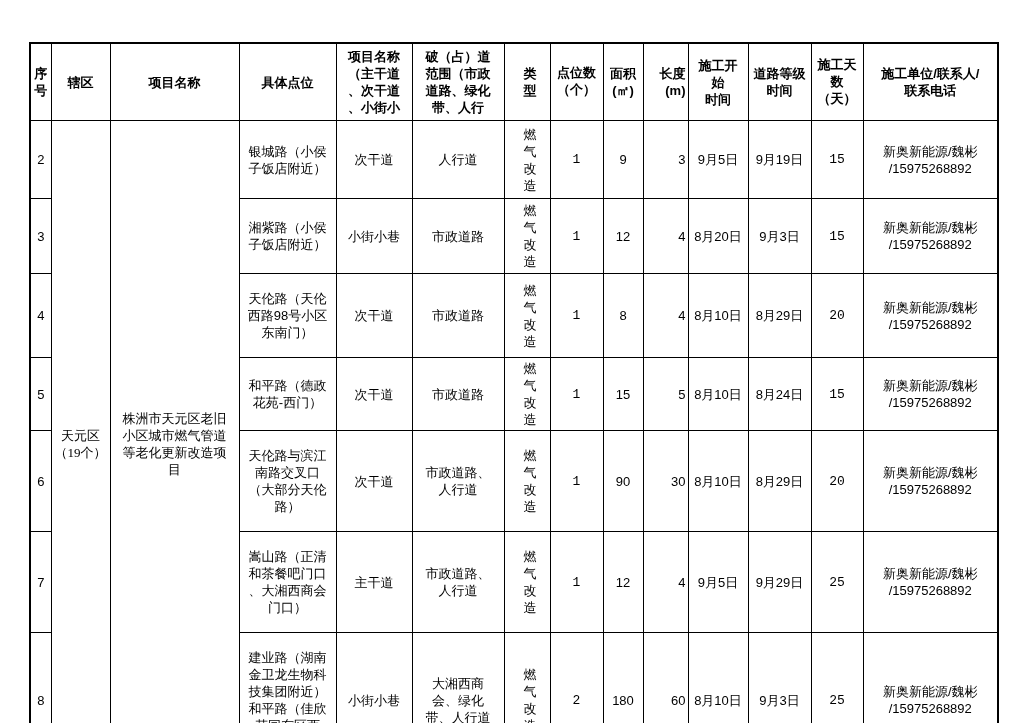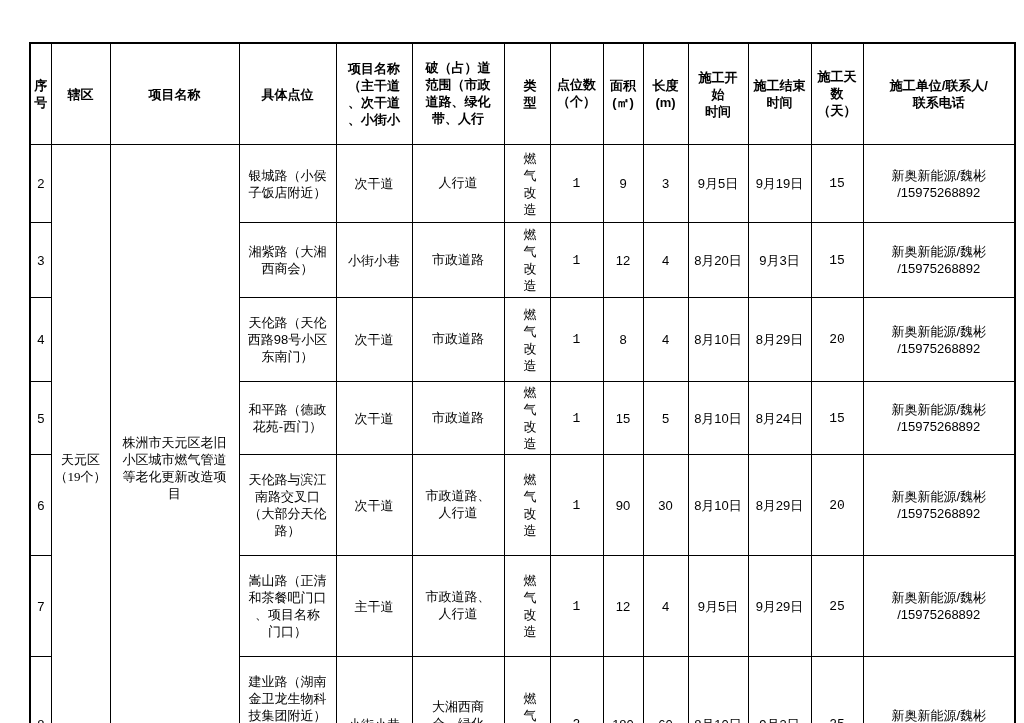--- a/index.html
+++ b/index.html
@@ -36,29 +36,29 @@
   tbody tr:nth-child(3) { height: 84px; }
   tbody tr:nth-child(4) { height: 73px; }
   tbody tr:nth-child(5) { height: 78px; }
   tbody tr:nth-child(6) { height: 80px; }
   tbody tr:nth-child(7) { height: 104px; }
   .col-seq        { width: 21px; }
   .col-district   { width: 59px; font-family: Liberation Serif, serif; }
   .col-project    { width: 129px; padding: 6px 7px; }
   .col-location   { width: 97px;  padding: 16px 4px; text-align: center; }
   .col-road-grade { width: 76px; }
-  .col-scope      { width: 92px;  padding: 16px 8px; font-family: Liberation Mono, monospace; }
+  .col-scope      { width: 92px;  padding: 4px 8px; }
   .col-type       { width: 46px;  padding: 0 19px; }
   .col-points     { width: 53px; font-family: Liberation Mono, monospace; }
   .col-area       { width: 40px; }
-  .col-length     { width: 45px; }
+  .col-length     { width: 45px; text-align: right; }
   .col-start-date { width: 60px; }
   .col-end-date   { width: 63px; }
   .col-days       { width: 52px; font-family: Liberation Mono, monospace; }
-  .col-contractor { width: 152px; }
+  .col-contractor { width: 135px; }
 </style>
 </head>
 <body>
 
 <div class="page">
   <div class="table-wrap">
     <table>
       <thead>
         <tr>
             <th class="col-seq">序
@@ -77,21 +77,21 @@
             <th class="col-type">类型</th>
             <th class="col-points">点位数
 （个）</th>
             <th class="col-area">面积
 (㎡)</th>
             <th class="col-length">长度
 (m)</th>
             <th class="col-start-date">施工开
 始
 时间</th>
-            <th class="col-end-date">施工结束
+            <th class="col-end-date">道路等级
 时间</th>
             <th class="col-days">施工天
 数
 （天）</th>
             <th class="col-contractor">施工单位/联系人/
 联系电话</th>
           </tr>
       </thead>
       <tbody>
           <tr>
@@ -107,21 +107,21 @@
             <td class="col-area">9</td>
             <td class="col-length">3</td>
             <td class="col-start-date">9月5日</td>
             <td class="col-end-date">9月19日</td>
             <td class="col-days">15</td>
             <td class="col-contractor">新奥新能源/魏彬
 /15975268892</td>
           </tr>
           <tr>
             <td class="col-seq">3</td>
-            <td class="col-location">湘紫路（大湘西商会）</td>
+            <td class="col-location">湘紫路（小侯子饭店附近）</td>
             <td class="col-road-grade">小街小巷</td>
             <td class="col-scope">市政道路</td>
             <td class="col-type">燃气改造</td>
             <td class="col-points">1</td>
             <td class="col-area">12</td>
             <td class="col-length">4</td>
             <td class="col-start-date">8月20日</td>
             <td class="col-end-date">9月3日</td>
             <td class="col-days">15</td>
             <td class="col-contractor">新奥新能源/魏彬
@@ -169,21 +169,21 @@
             <td class="col-start-date">8月10日</td>
             <td class="col-end-date">8月29日</td>
             <td class="col-days">20</td>
             <td class="col-contractor">新奥新能源/魏彬
 /15975268892</td>
           </tr>
           <tr>
             <td class="col-seq">7</td>
             <td class="col-location">嵩山路（正清
 和茶餐吧门口
-、项目名称
+、大湘西商会
 门口）</td>
             <td class="col-road-grade">主干道</td>
             <td class="col-scope">市政道路、人行道</td>
             <td class="col-type">燃气改造</td>
             <td class="col-points">1</td>
             <td class="col-area">12</td>
             <td class="col-length">4</td>
             <td class="col-start-date">9月5日</td>
             <td class="col-end-date">9月29日</td>
             <td class="col-days">25</td>

